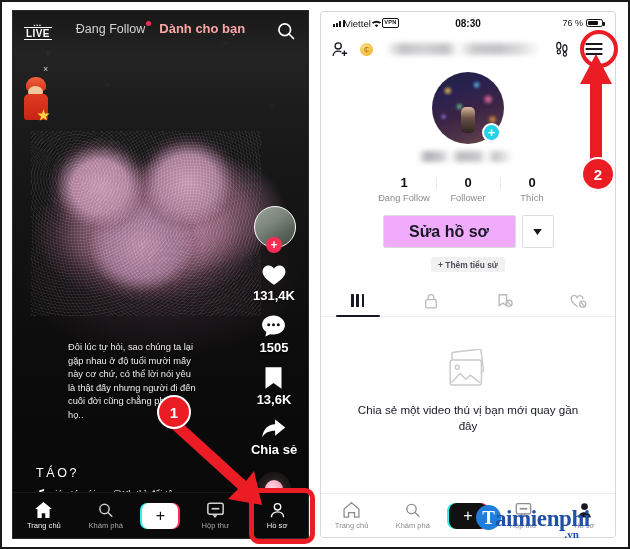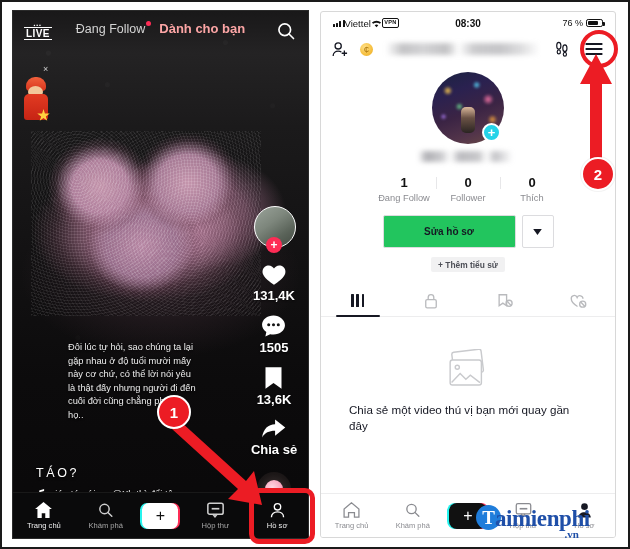--- a/index.html
+++ b/index.html
@@ -137,33 +137,33 @@
   .p-name-blur{width:104px;height:11px;margin:7px auto 0;border-radius:4px;filter:blur(2.6px);
     background:linear-gradient(90deg,rgba(0,0,0,0) 2%,rgba(110,110,118,.55) 10%,rgba(135,135,142,.45) 24%,rgba(0,0,0,0) 33%,rgba(120,120,128,.5) 42%,rgba(130,130,136,.45) 60%,rgba(0,0,0,0) 68%,rgba(120,120,128,.45) 76%,rgba(0,0,0,0) 93%);}
 
   .stats{display:flex;justify-content:center;align-items:flex-start;margin-top:13px;}
   .stat{width:64px;text-align:center;position:relative;}
   .stat .num{font-size:13px;font-weight:700;color:#111;line-height:15px;}
   .stat .lab{font-size:9.3px;color:#8a8b90;margin-top:3px;}
   .stat + .stat:before{content:"";position:absolute;left:0;top:2px;width:1px;height:12px;background:#e7e7e9;}
 
   .act-row{display:flex;justify-content:center;gap:6px;margin-top:12px;}
-  .btn-edit{width:131px;height:31px;border:1px solid #dcdcdf;border-radius:2px;display:flex;align-items:center;justify-content:center;font-size:10px;color:#161823;font-weight:600;background:#22c55e;}
+  .btn-edit{width:131px;height:31px;border:1px solid #dcdcdf;border-radius:2px;display:flex;align-items:center;justify-content:center;font-size:16px;color:#161823;font-weight:600;background:#f0abfc;}
   .btn-caret{width:30px;height:31px;border:1px solid #dcdcdf;border-radius:2px;display:flex;align-items:center;justify-content:center;background:#fff;}
   .btn-bio{margin:9px auto 0;width:74px;height:15px;background:#f1f1f2;border-radius:2px;display:flex;align-items:center;justify-content:center;font-size:8.4px;color:#4d4f57;font-weight:600;}
 
   .tabs{display:flex;margin-top:13px;border-bottom:1px solid #ededee;}
   .tab{flex:1;height:31px;display:flex;align-items:center;justify-content:center;position:relative;}
   .tab .uline{position:absolute;bottom:-1px;left:50%;transform:translateX(-50%);width:44px;height:2px;background:#161823;border-radius:1px;display:none;}
   .tab.active .uline{display:block;}
   .grid-ico{display:flex;gap:2.5px;align-items:flex-end;}
   .grid-ico i{display:block;width:2.6px;height:13px;background:#161823;border-radius:.5px;}
 
   .empty{display:flex;flex-direction:column;align-items:center;margin-top:32px;padding:0 28px;}
-  .empty-txt{margin-top:13px;font-size:11.6px;line-height:16px;color:#161823;font-weight:500;}
+  .empty-txt{margin-top:13px;font-size:11.6px;line-height:16px;color:#161823;text-align:center;font-weight:500;}
   .btn-upload{margin-top:13px;width:73px;height:24px;background:#fe2c55;color:#fff;border-radius:2px;display:flex;align-items:center;justify-content:center;font-size:10.4px;font-weight:600;}
 
   .r-bottombar{position:absolute;left:0;bottom:0;width:100%;height:43px;background:#fff;border-top:1px solid #ededee;display:flex;align-items:center;justify-content:space-around;}
   .r-bitem{display:flex;flex-direction:column;align-items:center;justify-content:center;width:54px;color:#8a8b90;}
   .r-bitem .lbl{font-size:7.5px;margin-top:3px;color:#8a8b90;}
   .r-bitem.active{color:#161823;}
   .r-plus{position:relative;width:42px;height:26px;}
   .r-plus .cyan{position:absolute;left:0;top:0;width:38px;height:26px;border-radius:8px;background:#25f4ee;}
   .r-plus .pink{position:absolute;left:4px;top:0;width:38px;height:26px;border-radius:8px;background:#fe2c55;}
   .r-plus .blk{position:absolute;left:2px;top:0;width:38px;height:26px;border-radius:8px;background:#111;display:flex;align-items:center;justify-content:center;color:#fff;font-size:16px;line-height:26px;}

